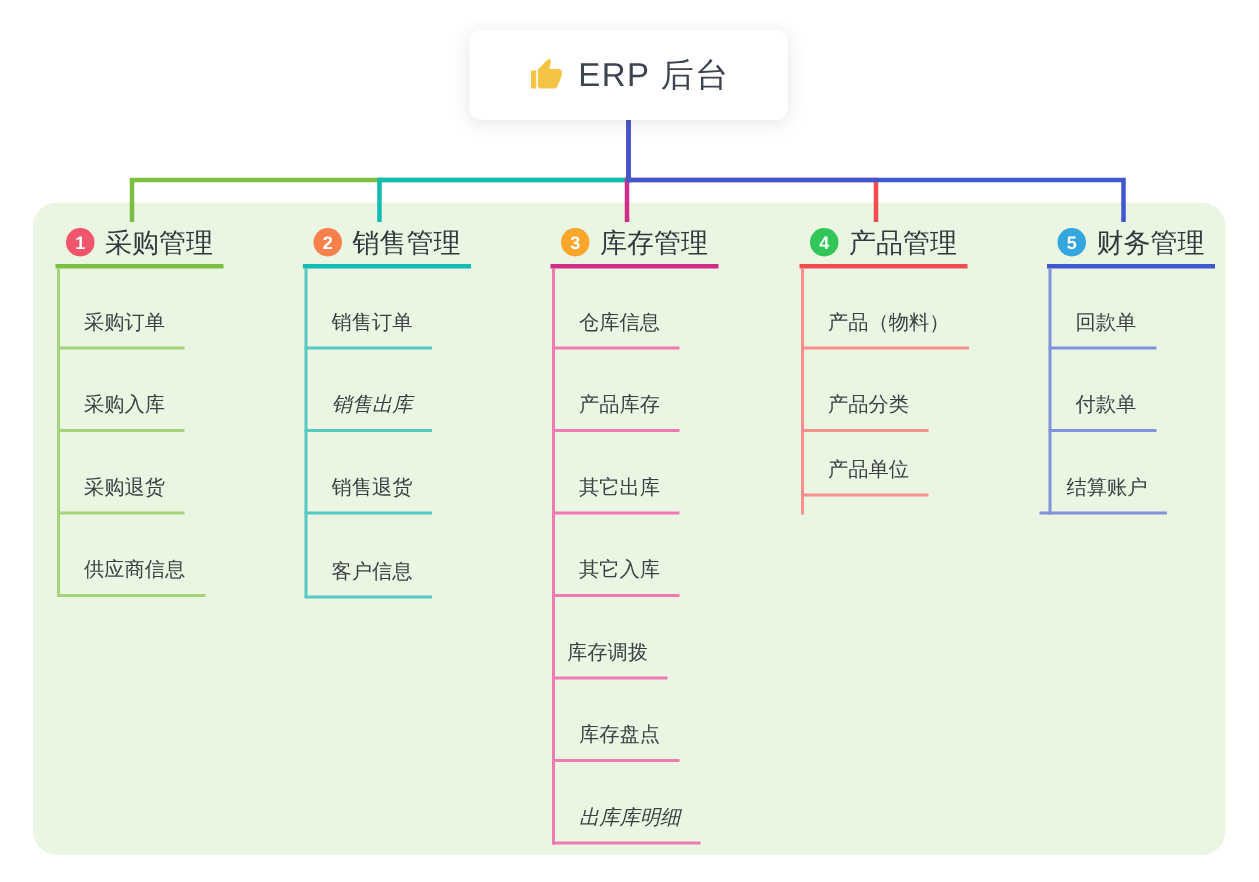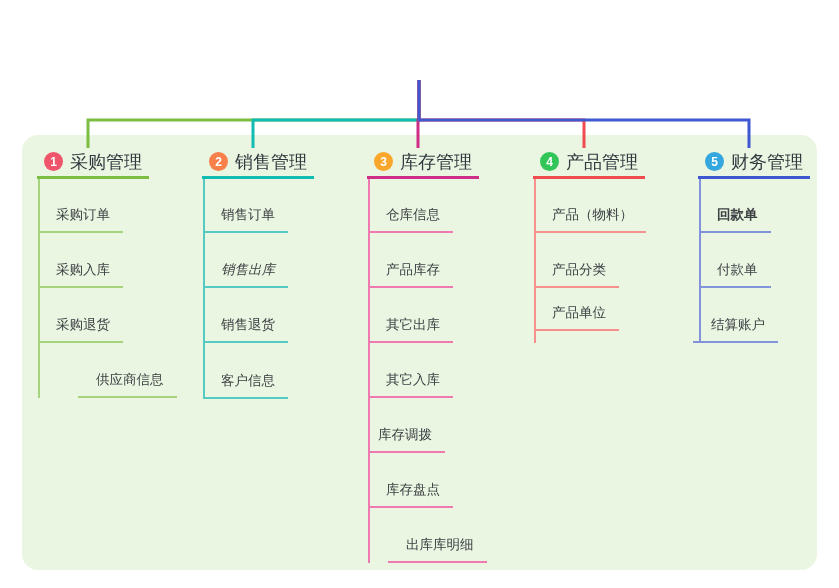--- a/index.html
+++ b/index.html
@@ -34,37 +34,43 @@
   <div class="panel" style="background: rgb(234, 245, 226);"></div>
 
   <svg id="wires" width="839" height="588" viewBox="0 0 839 588" fill="none">
       <path d="M419 80 V120 H88 V148" stroke="#7CBE41" stroke-width="3" fill="none"></path>
       <path d="M419 80 V120 H253 V148" stroke="#11BCB2" stroke-width="3" fill="none"></path>
       <path d="M419 80 V120 H418 V148" stroke="#CE2D88" stroke-width="3" fill="none"></path>
       <path d="M419 80 V120 H584 V148" stroke="#F04C50" stroke-width="3" fill="none"></path>
       <path d="M419 80 V120 H749 V148" stroke="#4057D2" stroke-width="3" fill="none"></path>
     </svg>
 
+  <div class="root-card">
+    <svg width="24" height="24" viewBox="0 0 24 24">
+      <path id="thumb-path" d="M2 21h3.5V9H2v12zM22.6 10c0-1.1-.9-2-2-2h-6.3l.95-4.57.03-.32c0-.41-.17-.79-.44-1.06L13.75 1 7.16 7.59C6.8 7.95 6.57 8.45 6.57 9v10c0 1.1.9 2 2 2h9c.83 0 1.54-.5 1.84-1.22l3.02-7.05c.09-.23.14-.47.14-.73v-2z" fill="#F6C445"></path>
+    </svg>
+    <span class="root-label">ERP 后台</span>
+  </div>
 
   <div id="branches">
       <div class="branch-node" style="left: 37px; top: 147px; width: 112px; border-bottom-color: rgb(124, 190, 65);">
         <span class="badge" style="background: rgb(240, 86, 107);">1</span>
         <span class="branch-label">采购管理</span>
       </div>
       <div class="child-line" style="left: 38px; top: 179px; height: 219px; background: rgb(166, 212, 125);"></div>
       <div class="child-item" style="left: 38px; top: 198px; border-bottom-color: rgb(166, 212, 125);">
         <span>采购订单</span>
       </div>
       <div class="child-item" style="left: 38px; top: 253px; border-bottom-color: rgb(166, 212, 125);">
         <span>采购入库</span>
       </div>
       <div class="child-item" style="left: 38px; top: 308px; border-bottom-color: rgb(166, 212, 125);">
         <span>采购退货</span>
       </div>
-      <div class="child-item" style="left: 38px; top: 363px; border-bottom-color: rgb(166, 212, 125); margin-left: 40px;">
+      <div class="child-item" style="left: 38px; top: 363px; border-bottom-color: rgb(166, 212, 125);">
         <span>供应商信息</span>
       </div>
       <div class="branch-node" style="left: 202px; top: 147px; width: 112px; border-bottom-color: rgb(17, 188, 178);">
         <span class="badge" style="background: rgb(248, 128, 75);">2</span>
         <span class="branch-label">销售管理</span>
       </div>
       <div class="child-line" style="left: 203px; top: 179px; height: 219px; background: rgb(84, 202, 195);"></div>
       <div class="child-item" style="left: 203px; top: 198px; border-bottom-color: rgb(84, 202, 195);">
         <span>销售订单</span>
       </div>
@@ -93,21 +99,21 @@
       </div>
       <div class="child-item" style="left: 368px; top: 363px; border-bottom-color: rgb(238, 122, 177);">
         <span>其它入库</span>
       </div>
       <div class="child-item" style="left: 368px; top: 418px; border-bottom-color: rgb(238, 122, 177); padding-left: 10px;">
         <span>库存调拨</span>
       </div>
       <div class="child-item" style="left: 368px; top: 473px; border-bottom-color: rgb(238, 122, 177);">
         <span>库存盘点</span>
       </div>
-      <div class="child-item" style="left: 388px; top: 528px; border-bottom-color: rgb(238, 122, 177);">
+      <div class="child-item" style="left: 368px; top: 528px; border-bottom-color: rgb(238, 122, 177); font-style: italic;">
         <span>出库库明细</span>
       </div>
       <div class="branch-node" style="left: 533px; top: 147px; width: 112px; border-bottom-color: rgb(240, 76, 80);">
         <span class="badge" style="background: rgb(50, 198, 89);">4</span>
         <span class="branch-label">产品管理</span>
       </div>
       <div class="child-line" style="left: 534px; top: 179px; height: 164px; background: rgb(245, 144, 142);"></div>
       <div class="child-item" style="left: 534px; top: 198px; border-bottom-color: rgb(245, 144, 142);">
         <span>产品（物料）</span>
       </div>
@@ -115,21 +121,21 @@
         <span>产品分类</span>
       </div>
       <div class="child-item" style="left: 534px; top: 296px; border-bottom-color: rgb(245, 144, 142);">
         <span>产品单位</span>
       </div>
       <div class="branch-node" style="left: 698px; top: 147px; width: 112px; border-bottom-color: rgb(64, 87, 210);">
         <span class="badge" style="background: rgb(52, 167, 222);">5</span>
         <span class="branch-label">财务管理</span>
       </div>
       <div class="child-line" style="left: 699px; top: 179px; height: 164px; background: rgb(130, 146, 219);"></div>
-      <div class="child-item" style="left: 699px; top: 198px; border-bottom-color: rgb(130, 146, 219); font-weight: bold;">
+      <div class="child-item" style="left: 699px; top: 198px; border-bottom-color: rgb(130, 146, 219);">
         <span>回款单</span>
       </div>
       <div class="child-item" style="left: 699px; top: 253px; border-bottom-color: rgb(130, 146, 219);">
         <span>付款单</span>
       </div>
       <div class="child-item" style="left: 693px; top: 308px; border-bottom-color: rgb(130, 146, 219);">
         <span>结算账户</span>
       </div>
     </div>
 </div>

